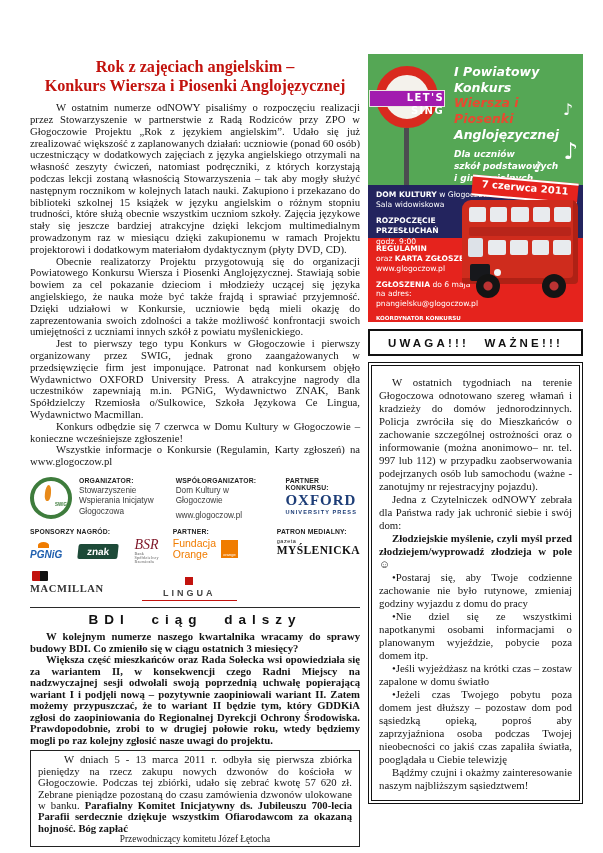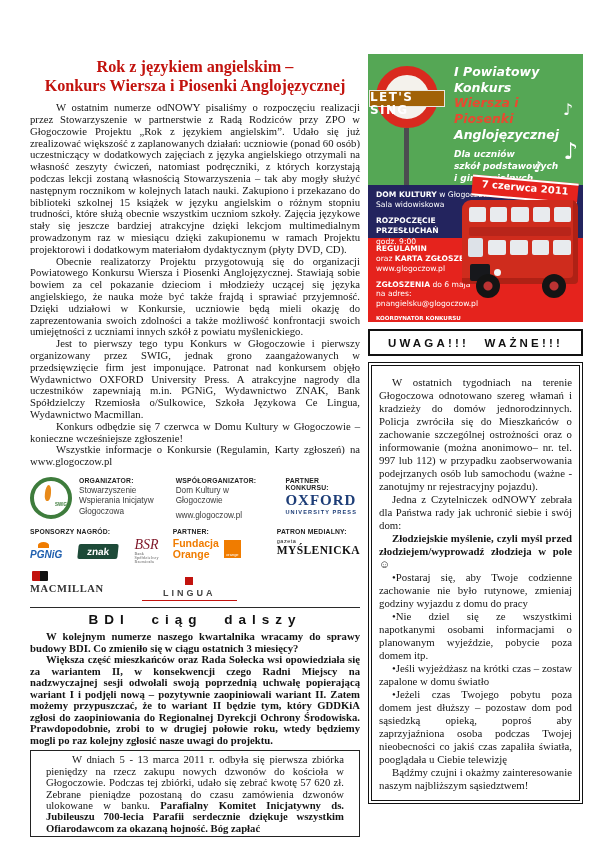--- a/index.html
+++ b/index.html
@@ -28,51 +28,51 @@
   .swig-txt{position:absolute;right:1px;bottom:8px;font-size:4.5px;color:#3e7c3c;font-weight:bold;}
   .oxford{color:#1d3d77;}
   .oxford .ox1{font-family:"Liberation Serif",serif;font-weight:bold;font-size:15px;letter-spacing:1px;line-height:1;}
   .oxford .ox2{font-size:5.6px;letter-spacing:1.1px;font-weight:bold;margin-top:1px;}
   .sponsor-logos{display:flex;align-items:center;gap:16px;margin-top:3px;}
   .pgnig{font-weight:bold;font-style:italic;color:#1f5fae;font-size:10px;position:relative;padding-top:7px;}
   .pgnig-flame{position:absolute;top:0;left:8px;width:11px;height:6px;background:#f07c00;border-radius:50% 50% 0 0;}
   .znak{background:#1d4a38;color:#fff;font-weight:bold;font-size:10px;padding:2px 9px;transform:skewX(-6deg);border-radius:2px;}
   .bsr{color:#7d1426;font-family:"Liberation Serif",serif;font-weight:normal;font-style:italic;font-size:14px;line-height:1;}
   .bsr small{display:block;font-size:4px;color:#555;font-style:normal;letter-spacing:.3px;}
-  .forange{color:#f07c00;font-weight:bold;font-size:10.5px;line-height:1.05;}
+  .forange{color:#f07c00;font-weight:normal;font-size:10.5px;line-height:1.05;}
   .osq{width:17px;height:17px;background:#f07c00;color:#fff;font-size:4px;display:flex;align-items:flex-end;
        justify-content:center;margin-left:5px;padding-bottom:1px;}
   .gazeta{color:#111;margin-top:3px;}
   .gazeta .gz1{font-size:5.5px;letter-spacing:.5px;}
   .gazeta .gz2{font-family:"Liberation Serif",serif;font-weight:bold;font-size:11.5px;letter-spacing:.4px;}
   .macmillan{font-family:"Liberation Serif",serif;font-weight:bold;font-size:10.5px;letter-spacing:.6px;position:relative;padding-top:12px;}
   .mac-mark{position:absolute;top:0;left:2px;width:16px;height:10px;background:linear-gradient(90deg,#c2130e 50%,#111 50%);border-radius:1px;}
   .lingua{margin-left:38px;padding-top:6px;}
   .lingua .lg-top{display:flex;align-items:center;gap:3px;flex-direction:column;}
   .lg-sq{width:8px;height:8px;background:#c2130e;}
   .lg-word{font-size:9px;font-weight:bold;letter-spacing:3px;color:#444;}
   .lg-line{border-top:1px solid #c2130e;margin-top:2px;width:95px;}
   
   .rule{border:none;border-top:1.6px solid #2a2a2a;margin:6px 0 4px;}
   .bdi-h{font-family:"Liberation Sans",sans-serif;font-weight:bold;font-size:13.5px;
          letter-spacing:6px;word-spacing:12px;text-align:center;margin:2px 0 4px;color:#111;}
   .bdi p{margin:0;text-align:justify;font-size:10.7px;line-height:11.5px;text-indent:16px;font-weight:bold;}
   
-  .bells{border:1.3px solid #222;margin-top:4px;padding:3px 15px 2px;background:#fff;}
+  .bells{border:1.3px solid #222;margin-top:4px;padding:3px 7px 2px;background:#fff;}
   .bells .txt{margin:0;text-align:justify;font-size:10.7px;line-height:11.4px;text-indent:26px;}
   .bells .sig{margin:0;text-align:center;font-size:9.3px;color:#222;}
   
   .poster{width:215px;height:268px;position:relative;font-family:"DejaVu Sans",sans-serif;overflow:hidden;background:#55a755;}
   .p-green{position:absolute;top:0;left:0;right:0;height:131px;background:#55a755;}
   .p-navy{position:absolute;top:131px;left:0;right:0;height:53px;background:#23245e;}
   .p-red{position:absolute;top:184px;left:0;right:0;height:84px;background:#e5231d;}
   .roundel{position:absolute;left:8px;top:12px;width:62px;height:62px;}
   .r-ring{position:absolute;inset:0;border:9px solid #d92a1f;border-radius:50%;background:#f4f2ec;box-sizing:border-box;}
-  .r-bar{position:absolute;left:-7px;right:-7px;top:24px;height:15px;background:#a16207;border:1px solid #e9e6df;
-         color:#fff;font-weight:bold;font-size:12px;letter-spacing:1.4px;text-align:left;line-height:13px;}
+  .r-bar{position:absolute;left:-7px;right:-7px;top:24px;height:15px;background:#a21caf;border:1px solid #e9e6df;
+         color:#fff;font-weight:bold;font-size:10px;letter-spacing:1.4px;text-align:right;line-height:13px;}
   .r-pole{position:absolute;left:36px;top:74px;width:5px;height:57px;background:#4c4c50;}
   .p-titles{position:absolute;left:86px;top:10px;width:126px;font-style:italic;font-weight:bold;line-height:1.25;}
   .pt1{color:#fff;font-size:12.5px;}
   .pt2{color:#e84a30;font-size:12.5px;}
   .pt3{color:#fff;font-size:12.5px;}
   .psub{color:#fff;font-size:9px;font-weight:bold;font-style:italic;line-height:1.35;margin-top:6px;}
   .note{position:absolute;color:#fff;font-style:normal;}
   .p-venue{position:absolute;left:8px;top:136px;color:#fff;font-size:7.6px;line-height:1.35;width:120px;}
   .p-start{position:absolute;left:8px;top:162px;color:#fff;font-size:7.6px;line-height:1.35;width:120px;}
   .p-redtxt{position:absolute;left:8px;top:190px;color:#fff;font-size:7.6px;line-height:1.3;width:110px;}
@@ -108,21 +108,21 @@
 </head>
 <body>
 
 <div class="page">
 
 
   <div class="cols">
 
     <div class="colL">
       <div class="a-title">
-        <div>Rok z językiem angielskim –</div>
+        <div>Rok z zajęciach angielskim –</div>
         <div>Konkurs Wiersza i Piosenki Anglojęzycznej</div>
       </div>
       <div class="body">
         <p>W ostatnim numerze odNOWY pisaliśmy o rozpoczęciu realizacji przez Stowarzyszenie w partnerstwie z Radą Rodziców przy ZPO w Głogoczowie Projektu „Rok z językiem angielskim”. Udało się już zrealizować większość z zaplanowanych działań: uczniowie (ponad 60 osób) uczestniczący w dodatkowych zajęciach z języka angielskiego otrzymali na własność zeszyty ćwiczeń, natomiast podręczniki, z których korzystają podczas lekcji zostaną własnością Stowarzyszenia – tak aby mogły służyć następnym rocznikom w kolejnych latach nauki. Zakupiono i przekazano do biblioteki szkolnej 15 książek w języku angielskim o różnym stopniu trudności, które służą obecnie wszystkim uczniom szkoły. Zajęcia językowe stały się jeszcze bardziej atrakcyjne dzięki lekcjom multimedialnym prowadzonym raz w miesiącu dzięki zakupionemu w ramach Projektu projektorowi i dodatkowym materiałom dydaktycznym (płyty DVD, CD).</p>
         <p>Obecnie realizatorzy Projektu przygotowują się do organizacji Powiatowego Konkursu Wiersza i Piosenki Anglojęzycznej. Stawiają sobie bowiem za cel pokazanie dzieciom i młodzieży uczącej się języka angielskiego, że nauka może być także frajdą i sprawiać przyjemność. Dzięki udziałowi w Konkursie, uczniowie będą mieli okazję do zaprezentowania swoich zdolności a także możliwość konfrontacji swoich umiejętności z uczniami innych szkół z powiatu myślenickiego.</p>
         <p>Jest to pierwszy tego typu Konkurs w Głogoczowie i pierwszy organizowany przez SWIG, jednak grono zaangażowanych w przedsięwzięcie firm jest imponujące. Patronat nad konkursem objęło Wydawnictwo OXFORD University Press. A atrakcyjne nagrody dla uczestników zapewniają m.in. PGNiG, Wydawnictwo ZNAK, Bank Spółdzielczy Rzemiosła o/Sulkowice, Szkoła Językowa Ce Lingua, Wydawnictwo Macmillan.</p>
         <p>Konkurs odbędzie się 7 czerwca w Domu Kultury w Głogoczowie – konieczne wcześniejsze zgłoszenie!</p>
         <p>Wszystkie informacje o Konkursie (Regulamin, Karty zgłoszeń) na www.glogoczow.pl</p>
       </div>
 
@@ -203,20 +203,21 @@
 
       <hr class="rule">
       <div class="bdi-h">BDI ciąg dalszy</div>
       <div class="bdi">
         <p>W kolejnym numerze naszego kwartalnika wracamy do sprawy budowy BDI. Co zmieniło się w ciągu ostatnich 3 miesięcy?</p>
         <p>Większa część mieszkańców oraz Rada Sołecka wsi opowiedziała się za wariantem II, w konsekwencji czego Radni Miejscy na nadzwyczajnej sesji odwołali swoją poprzednią uchwałę popierającą wariant I i podjęli nową – pozytywnie zaopiniowali wariant II. Zatem możemy przypuszczać, że to wariant II będzie tym, który GDDKiA zgłosi do zaopiniowania do Regionalnej Dyrekcji Ochrony Środowiska. Prawdopodobnie, zrobi to w drugiej połowie roku, wtedy będziemy mogli po raz kolejny zgłosić nasze uwagi do projektu.</p>
       </div>
 
       <div class="bells">
         <p class="txt"><span>W dniach 5 - 13 marca 2011 r. odbyła się pierwsza zbiórka pieniędzy na rzecz zakupu nowych dzwonów do kościoła w Głogoczowie. Podczas tej zbiórki, udało się zebrać kwotę 57 620 zł. Zebrane pieniądze pozostaną do czasu zamówienia dzwonów ulokowane w banku. </span><span class="b">Parafialny Komitet Inicjatywny ds. Jubileuszu 700-lecia Parafii serdecznie dziękuje wszystkim Ofiarodawcom za okazaną hojność. Bóg zapłać</span></p>
+        <p class="sig">Przewodniczący komitetu Józef Łętocha</p>
       </div>
     </div>
 
     <div class="colR">
 
       <div class="poster">
         <div class="p-green"></div>
         <div class="p-navy"></div>
         <div class="p-red"></div>
 

